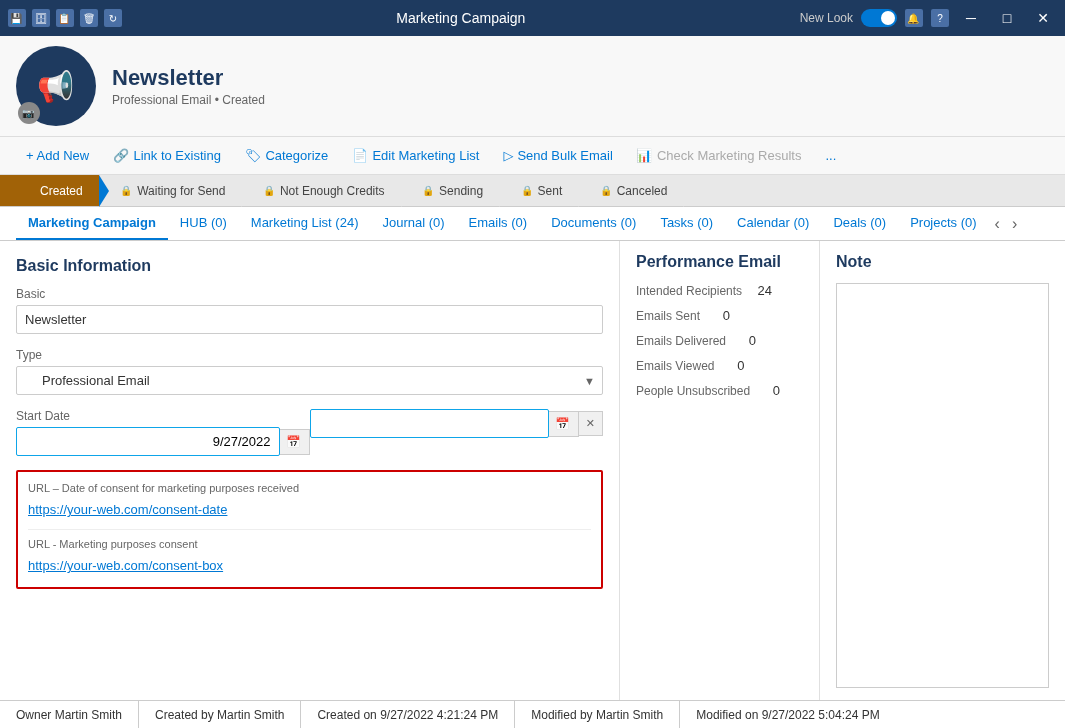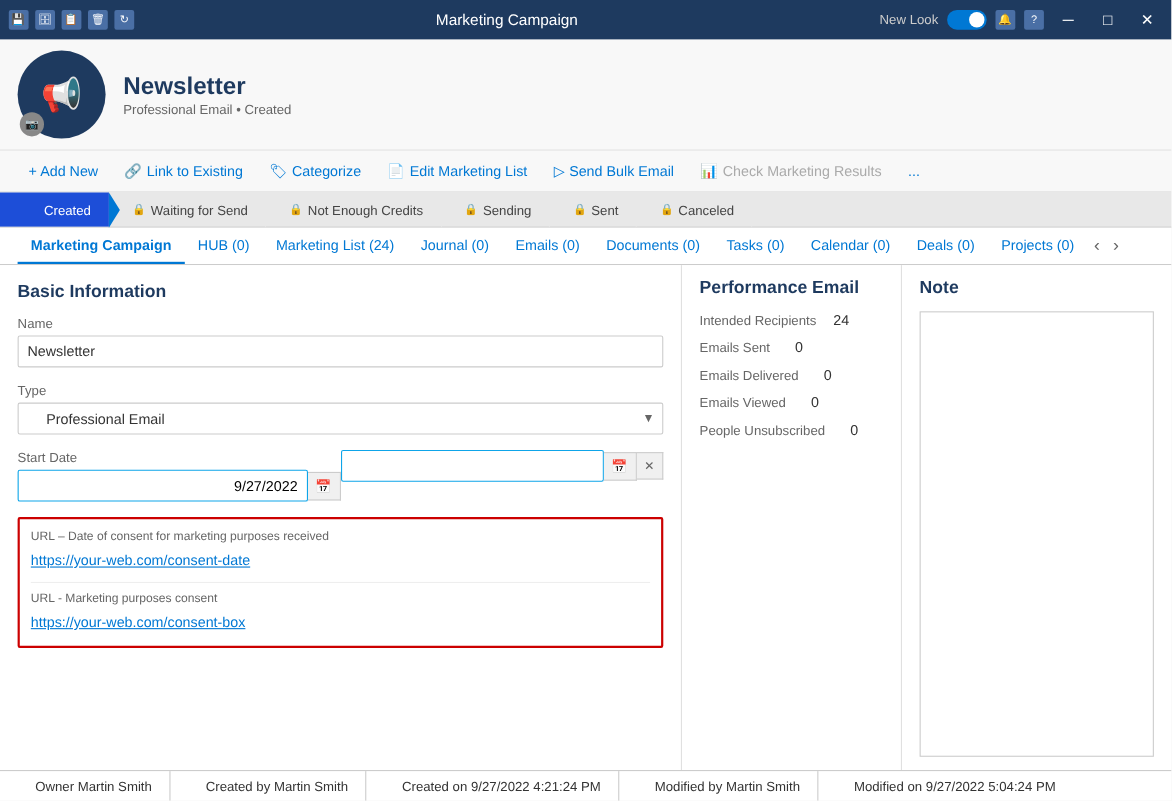--- a/index.html
+++ b/index.html
@@ -27,21 +27,21 @@
     .header-subtitle { font-size: 12px; color: #666; margin-top: 2px; }
 
     
     .toolbar { background: #f8f8f8; border-bottom: 1px solid #ddd; padding: 6px 16px; display: flex; align-items: center; gap: 4px; flex-shrink: 0; }
     .toolbar-btn { display: flex; align-items: center; gap: 4px; padding: 5px 10px; border: none; background: transparent; cursor: pointer; font-size: 13px; color: #0078d4; border-radius: 2px; white-space: nowrap; }
     .toolbar-btn.disabled { color: #aaa; cursor: default; }
 
     
     .status-bar { background: #e8e8e8; height: 32px; display: flex; align-items: stretch; flex-shrink: 0; border-bottom: 1px solid #ccc; }
     .status-item { display: flex; align-items: center; padding: 0 16px 0 12px; font-size: 12px; color: #444; position: relative; cursor: pointer; white-space: nowrap; }
-    .status-item.active { background: #1d4ed8; color: white; padding-left: 40px; }
+    .status-item.active { background: #a16207; color: white; padding-left: 40px; }
     .status-item::after { content: ''; position: absolute; right: -10px; top: 0; width: 0; height: 0; border-top: 16px solid transparent; border-bottom: 16px solid transparent; border-left: 10px solid #e8e8e8; z-index: 2; }
     .status-item.active::after { border-left-color: #0078d4; }
     .status-item:not(:first-child) { padding-left: 22px; }
     .status-lock { font-size: 10px; margin-right: 4px; }
 
     
     .tabs { background: white; border-bottom: 1px solid #ccc; padding: 0 16px; display: flex; align-items: flex-end; flex-shrink: 0; overflow: hidden; }
     .tab { padding: 8px 12px; font-size: 13px; cursor: pointer; border-bottom: 2px solid transparent; color: #0078d4; white-space: nowrap; }
     .tab.active { border-bottom: 2px solid #0078d4; color: #0078d4; font-weight: 600; }
     .tab-nav-btn { padding: 4px 6px; border: none; background: transparent; cursor: pointer; color: #666; font-size: 16px; align-self: center; }
@@ -74,21 +74,21 @@
     
     .perf-row { display: flex; align-items: center; margin-bottom: 10px; }
     .perf-label { font-size: 12px; color: #666; }
     .perf-value { font-size: 13px; color: #333; text-align: right; min-width: 30px; }
 
     
     .note-textarea { flex: 1; border: 1px solid #ccc; resize: none; padding: 6px; font-size: 13px; width: 100%; min-height: 300px; outline: none; }
 
     
     .footer { background: white; border-top: 1px solid #ccc; height: 28px; display: flex; align-items: center; flex-shrink: 0; }
-    .footer-item { padding: 0 16px; font-size: 12px; color: #333; border-right: 1px solid #ccc; height: 100%; display: flex; align-items: center; white-space: nowrap; margin-left: 16px; }
+    .footer-item { padding: 0 16px; font-size: 12px; color: #333; border-right: 1px solid #ccc; height: 100%; display: flex; align-items: center; white-space: nowrap; }
     .footer-item:last-child { border-right: none; }
 
     
     .right-panel-inner { display: flex; height: 100%; }
     .perf-col { width: 200px; padding: 12px 16px; border-right: 1px solid #e0e0e0; overflow-y: auto; }
     .note-col { flex: 1; padding: 12px 16px; display: flex; flex-direction: column; }
   </style>
 </head>
 <body>
 
@@ -192,21 +192,21 @@
   <button class="tab-nav-btn">‹</button>
   <button class="tab-nav-btn">›</button>
 </div>
 
 <div class="main">
 
   <div class="left-panel">
     <div class="section-title">Basic Information</div>
 
     <div class="field-group">
-      <div class="field-label">Name</div>
+      <div class="field-label">Basic</div>
       <input class="field-input" type="text" value="Newsletter" style="">
     </div>
 
     <div class="field-group">
       <div class="field-label">Type</div>
       <div class="select-wrapper">
         <select class="field-select">
           <option>Professional Email</option>
         </select>
         <span class="select-arrow">▼</span>

